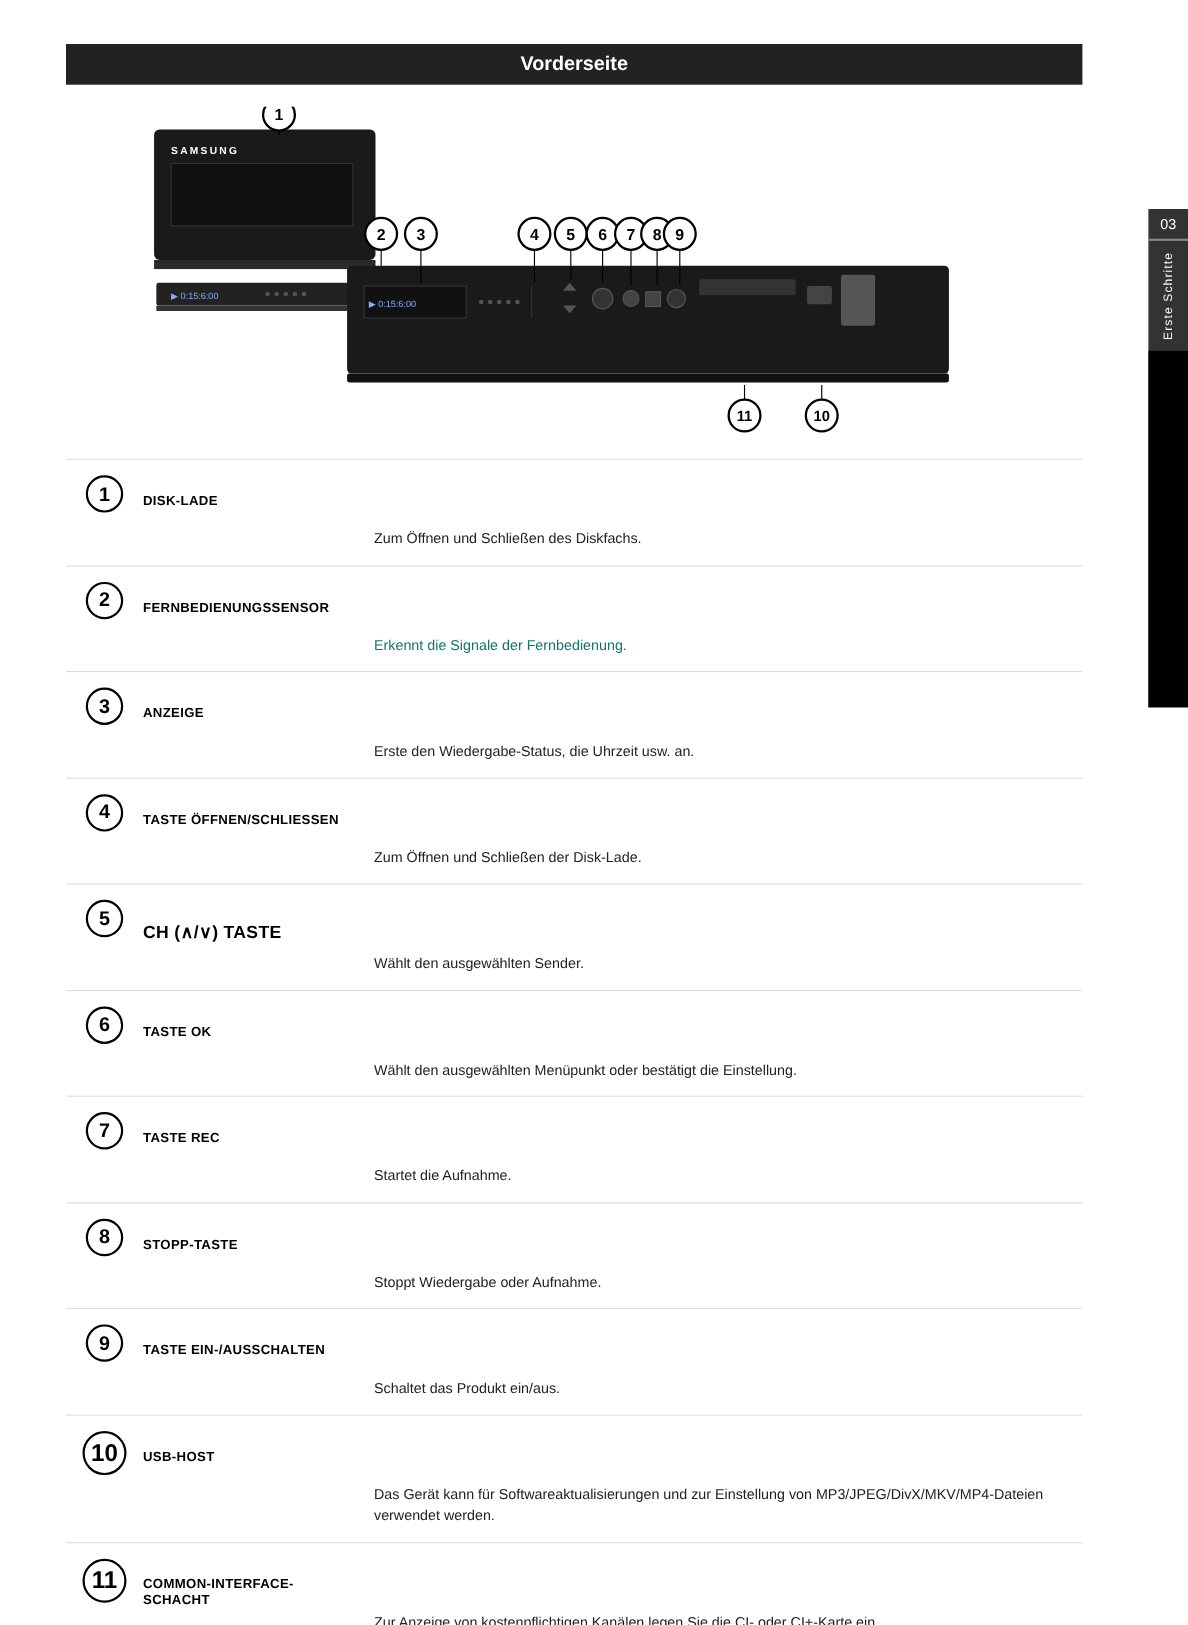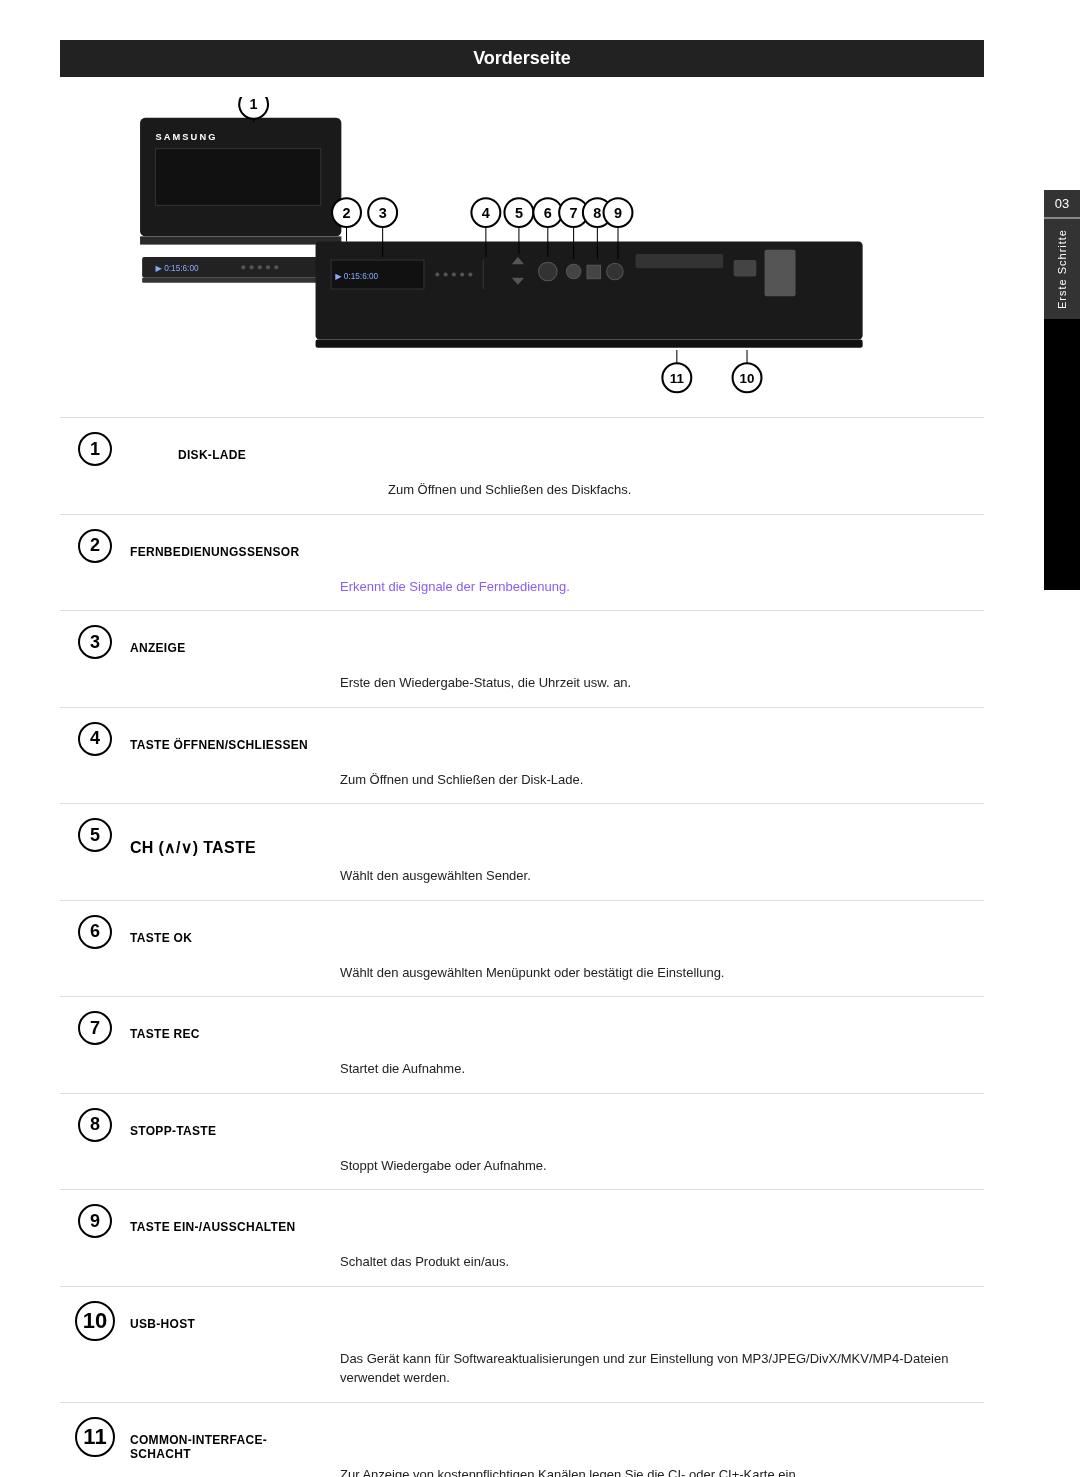--- a/index.html
+++ b/index.html
@@ -148,21 +148,21 @@
     svg.diagram {
       width: 100%;
       height: 100%;
     }
   </style>
 </head>
 <body>
 
 <div style="position:relative; width:1080px; min-height:1477px; background:#fff;">
 
-  <div class="side-tab" style="height:400px; top:190px;">
+  <div class="side-tab" style="height:453px; top:190px;">
     <div class="side-tab-number">03</div>
     <div style="width:100%; height:2px; background:#888;"></div>
     <div class="side-tab-text">Erste Schritte</div>
     <div style="width:36px; background:#000; flex:1; min-height:60px;"></div>
   </div>
 
   <div class="main-content">
 
     <div class="section-header">Vorderseite</div>
 
@@ -264,37 +264,37 @@
       </svg>
     </div>
 
     <div class="items-list" id="items-container">
     <div class="item-row">
     <div class="item-num" style="min-width:70px;">
       <div class="item-num-badge small" style="width:34px;height:34px;font-size:18px;">
         1
       </div>
     </div>
-    <div class="item-label" style="min-width:210px; font-size:12px; font-weight:bold; text-transform:uppercase; padding-top:2px; white-space:pre-line;margin-left:48px;">
+    <div class="item-label" style="min-width:210px; font-size:12px; font-weight:bold; text-transform:uppercase; padding-top:2px; white-space:pre-line;">
       DISK-LADE
     </div>
     <div class="item-desc" style="flex:1; font-size:13px; line-height:1.5; color:#222;">
       Zum Öffnen und Schließen des Diskfachs.
     </div>
   </div>
         <div class="item-row">
     <div class="item-num" style="min-width:70px;">
       <div class="item-num-badge small" style="width:34px;height:34px;font-size:18px;">
         2
       </div>
     </div>
     <div class="item-label" style="min-width:210px; font-size:12px; font-weight:bold; text-transform:uppercase; padding-top:2px; white-space:pre-line;">
       FERNBEDIENUNGSSENSOR
     </div>
-    <div class="item-desc" style="flex:1; font-size:13px; line-height:1.5; color:#8b5cf6;">
+    <div class="item-desc" style="flex:1; font-size:13px; line-height:1.5; color:#0f766e;">
       Erkennt die Signale der Fernbedienung.
     </div>
   </div>
         <div class="item-row">
     <div class="item-num" style="min-width:70px;">
       <div class="item-num-badge small" style="width:34px;height:34px;font-size:18px;">
         3
       </div>
     </div>
     <div class="item-label" style="min-width:210px; font-size:12px; font-weight:bold; text-transform:uppercase; padding-top:2px; white-space:pre-line;">

